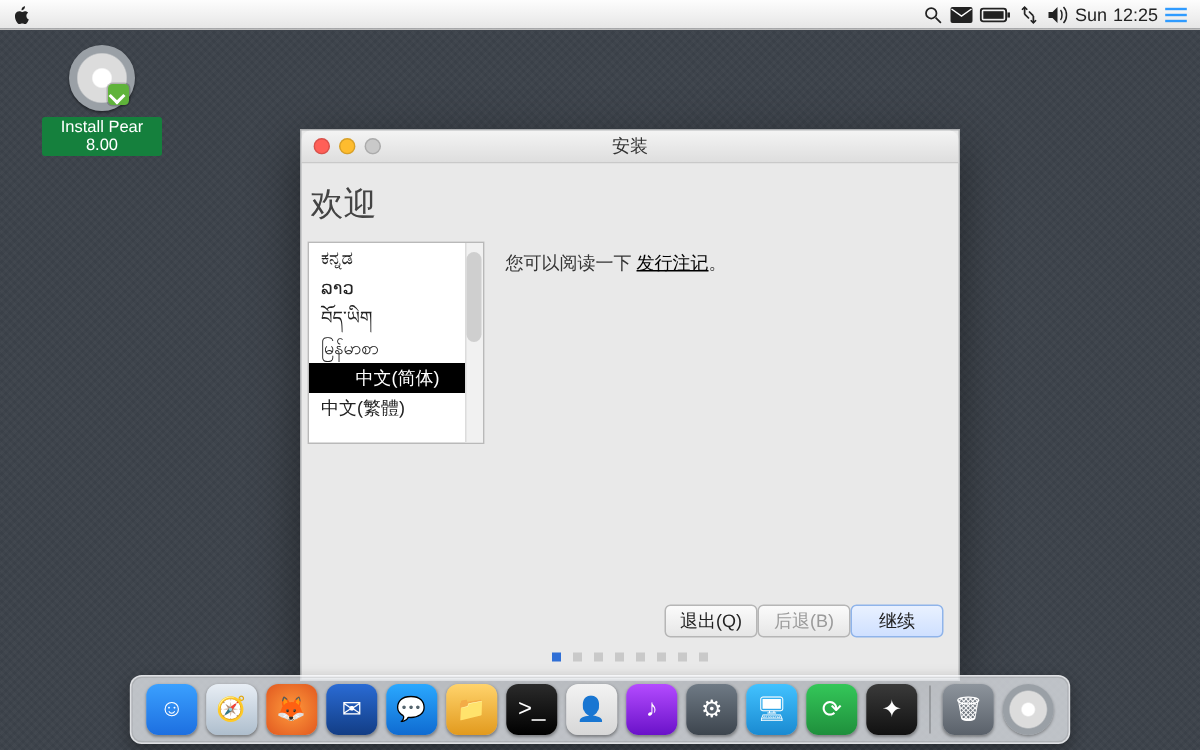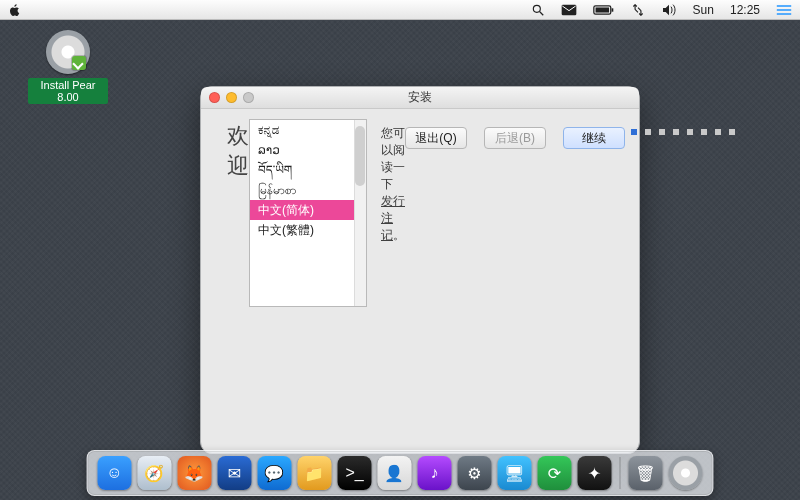--- a/index.html
+++ b/index.html
@@ -14,21 +14,21 @@
 
   
   .menubar {
     position: absolute; top: 0; left: 0; right: 0; height: 20px;
     background: linear-gradient(#fdfdfd,#e6e6e6);
     border-bottom: 1px solid #bcbcbc;
     display: flex; align-items: center; justify-content: space-between;
     padding: 0 8px; font-size: 12px; color: #222;
   }
   .menubar .left, .menubar .right { display: flex; align-items: center; gap: 10px; }
-  .menubar .right { gap: 16px; }
+  .menubar .right { gap: 4px; }
   .apple-icon svg { display:block; }
   .mi { display:flex; align-items:center; }
   .menu-extra svg { display:block; }
 
   
   .desktop-icon {
     position: absolute; top: 30px; left: 28px; width: 80px;
     text-align: center; color: #fff; font-size: 11px;
   }
   .disc {
@@ -46,53 +46,53 @@
     content:""; position:absolute; right:8px; bottom:6px; width:6px; height:6px;
     border-right:2px solid #fff; border-bottom:2px solid #fff; transform:rotate(45deg); z-index:2;
   }
   .desktop-label {
     display:inline-block; background:#15803d; padding:1px 4px; border-radius:2px;
   }
 
   
   .window {
     position:absolute; left:200px; top:86px; width:440px; height:368px;
-    background:#e9e9e9; border:1px solid #aeb0b2; border-radius:12px;
+    background:#e9e9e9; border:1px solid #aeb0b2; border-radius:0;
     box-shadow:0 10px 30px rgba(0,0,0,0.45);
     display:flex; flex-direction:column;
   }
   .titlebar {
     height:22px; background:linear-gradient(#f4f4f4,#dedede);
     border-bottom:1px solid #c9c9c9; border-radius:6px 6px 0 0;
     display:flex; align-items:center; position:relative;
   }
   .traffic { position:absolute; left:8px; top:5px; display:flex; gap:6px; }
   .tl { width:11px; height:11px; border-radius:50%; border:1px solid rgba(0,0,0,0.15); }
   .tl.red{background:#ff5f57;} .tl.yel{background:#febc2e;} .tl.grn{background:#c9c9c9;}
   .titlebar-title { flex:1; text-align:center; font-size:12px; color:#333; }
 
-  .content { flex:1; padding:10px 24px 8px; display:flex; flex-direction:row; }
+  .content { flex:1; padding:10px 4px 8px; display:flex; flex-direction:column; }
   .welcome { font-size:22px; color:#444; margin:2px 0 10px 2px; font-weight:400; }
 
   .mainrow { display:flex; gap:14px; flex:1; min-height:0; }
   .langbox {
-    width:118px; height:188px; background:#fff; border:1px solid #b9b9b9;
+    width:118px; height:135px; background:#fff; border:1px solid #b9b9b9;
     overflow:hidden; position:relative; font-size:12px;
   }
   .langbox .scroll { position:absolute; right:0; top:0; bottom:0; width:12px;
     background:#f1f1f1; border-left:1px solid #dcdcdc; }
   .langbox .thumb { position:absolute; right:1px; width:10px; top:6px; height:60px;
     background:#cfcfcf; border-radius:5px; }
   .lang-item { padding:2px 6px 2px 8px; line-height:16px; color:#222; white-space:nowrap; }
-  .lang-item.selected { background:#ec4899; color:#fff; }
+  .lang-item.selected { background:#000000; color:#fff;text-align:center; }
 
   .infocol { flex:1; font-size:12px; color:#333; padding-top:6px; }
-  .infocol a { color:#404040; text-decoration:underline; cursor:pointer;margin-top:24px; }
-
-  .btnrow { display:flex; justify-content:flex-end; gap:17px; margin-top:8px; padding-right:6px; }
+  .infocol a { color:#000000; text-decoration:underline; cursor:pointer;margin-top:24px; }
+
+  .btnrow { display:flex; justify-content:flex-end; gap:0; margin-top:8px; padding-right:6px; }
   .btn {
     min-width:62px; height:22px; font-size:12px;
     background:linear-gradient(#fbfbfb,#e6e6e6);
     border:1px solid #b6b6b6; border-radius:4px; padding:0 8px;
     color:#222;
   }
   .btn.disabled { color:#9a9a9a; }
   .btn.primary { background:linear-gradient(#e9f1ff,#cfe0ff); border-color:#8fb4ea;text-align:center; }
 
   .pager { display:flex; justify-content:center; gap:8px; margin:10px 0 4px; }

